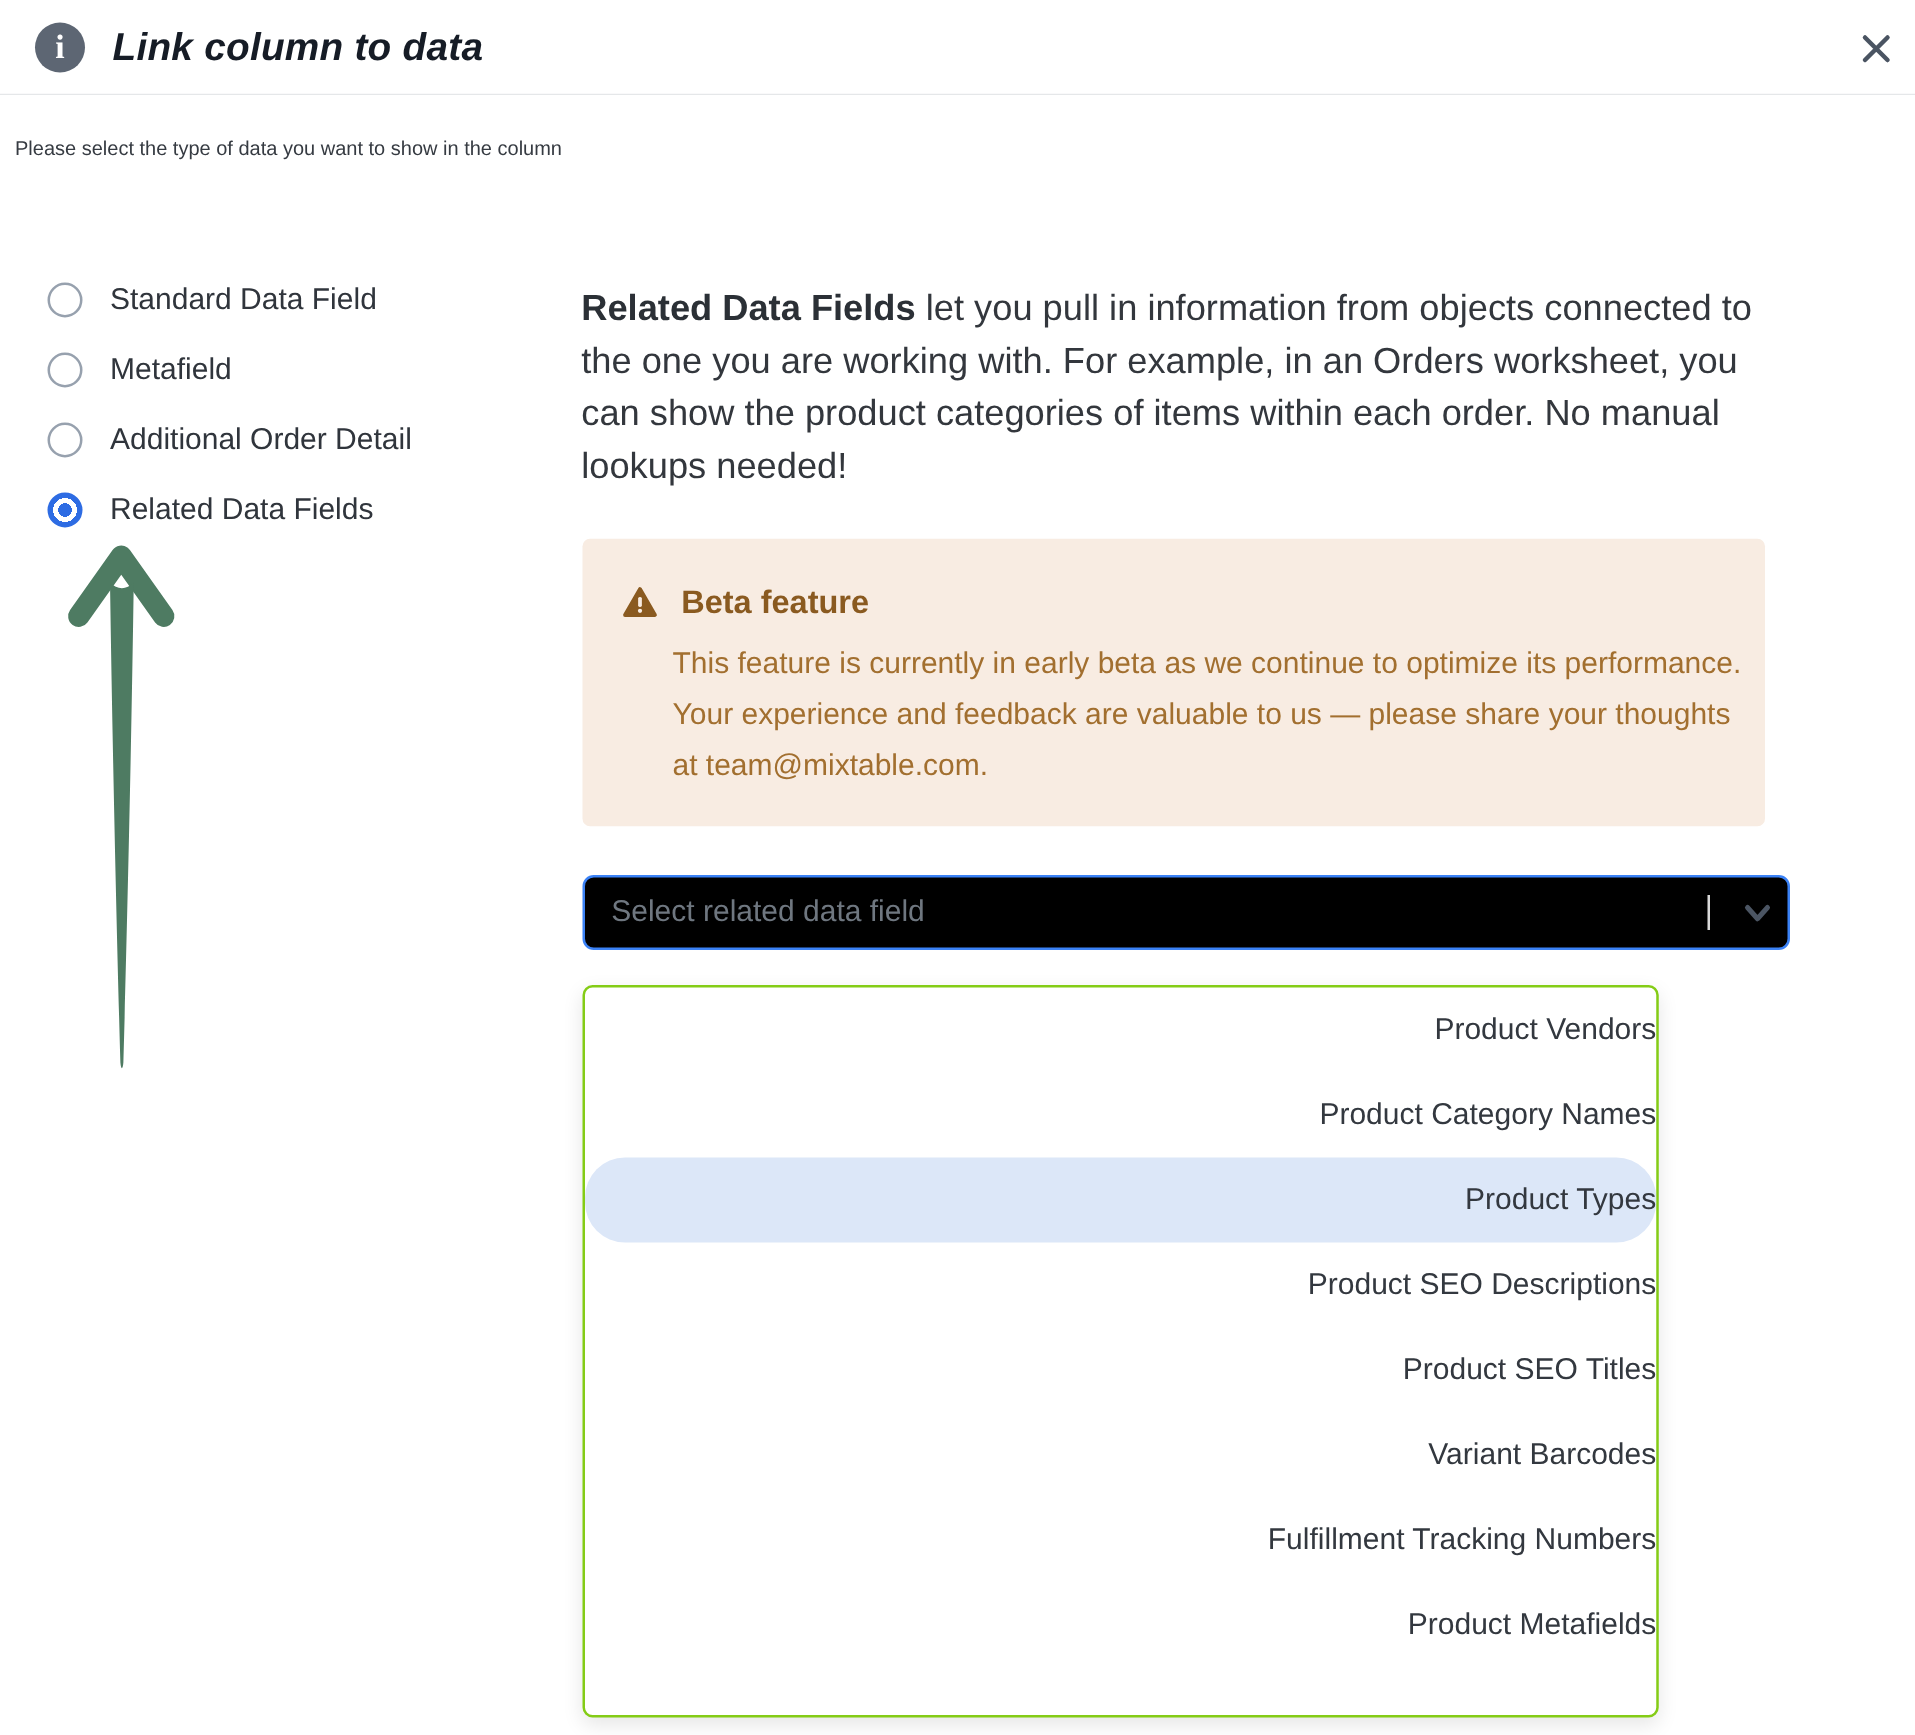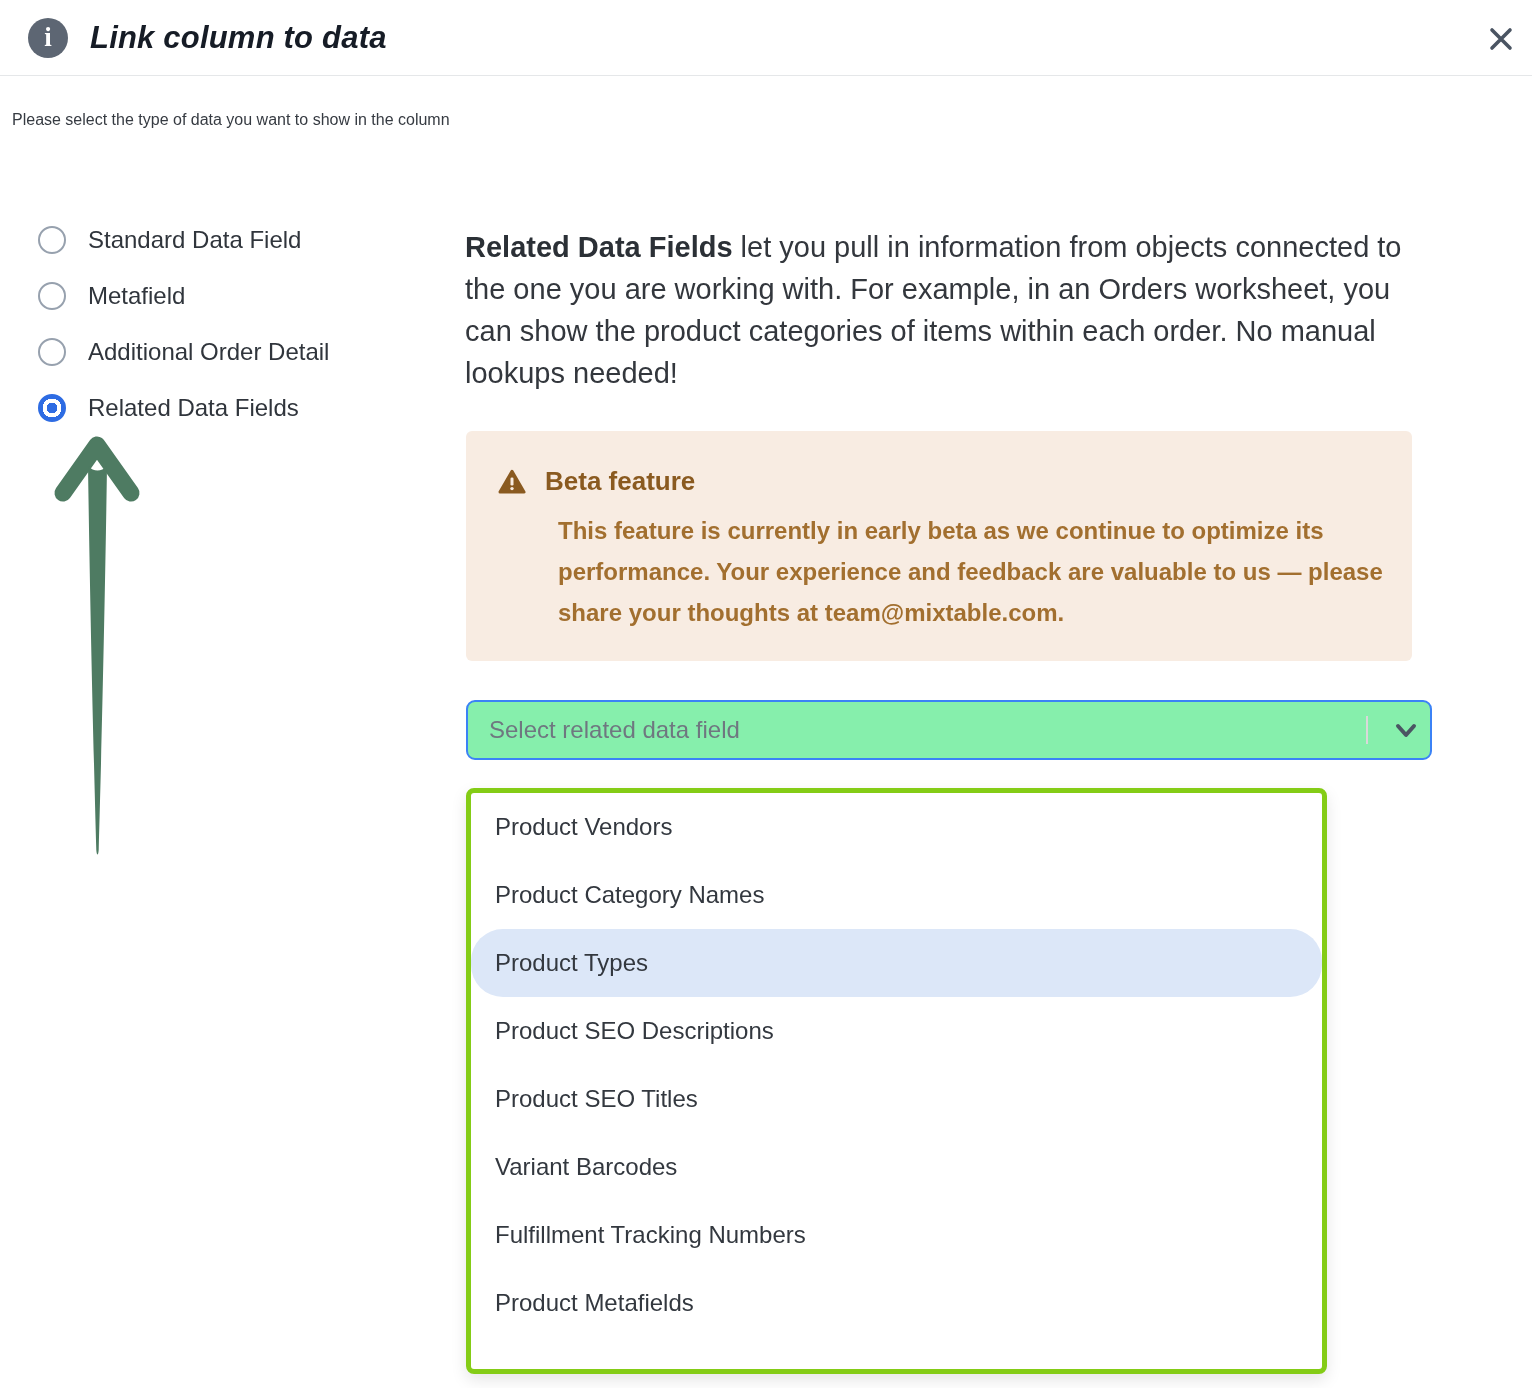--- a/index.html
+++ b/index.html
@@ -99,30 +99,30 @@
     background: var(--beta-bg); border-radius: 6px;
     padding: 35px 30px 0 32px;
   }
   .beta-head { display: flex; align-items: center; }
   .warning-icon { width: 28px; height: 26px; flex: 0 0 28px; }
   .beta-title {
     margin-left: 19px;
     font-size: 26px; font-weight: 700; color: var(--beta-head);
   }
   .beta-body {
-    margin-left: 60px; margin-top: 13px; width: 856px;
-    font-size: 24px; line-height: 41px; color: var(--beta-body); font-weight: bold;
+    margin-left: 40px; margin-top: 13px; width: 856px;
+    font-size: 24px; line-height: 41px; color: var(--beta-body);
   }
 
   
   .select-box {
     position: absolute; left: 466px; top: 700px;
     width: 966px; height: 60px;
     border: 2.5px solid var(--accent); border-radius: 9px;
-    background: #86efac;
+    background: #000000;
     display: flex; align-items: center;
     cursor: pointer;
   }
   .select-placeholder {
     margin-left: 21px; flex: 1;
     font-size: 24px; color: #6f7780;
   }
   .select-divider {
     width: 2px; height: 28px; background: #d9d9d9;
     margin-right: 14px;
@@ -130,23 +130,24 @@
   .chevron-wrap {
     width: 48px; height: 100%;
     display: flex; align-items: center; justify-content: center;
   }
 
   
   .dropdown {
     position: absolute; left: 466px; top: 788px;
     width: 861px; height: 586px;
     background: #ffffff;
-    border: 5px solid #84cc16; border-radius: 8px;
+    border: 2px solid #84cc16; border-radius: 8px;
     overflow: hidden;
     box-shadow: 0 6px 16px rgba(0,0,0,0.10);
+    text-align: right;
   }
   .dd-item {
     height: 68px; line-height: 68px;
     padding-left: 24px;
     font-size: 24px; color: #33383f;
     cursor: pointer;
     white-space: nowrap;
   }
   .dd-item.highlighted { background: var(--row-highlight); border-radius: 32px; }
 </style>

